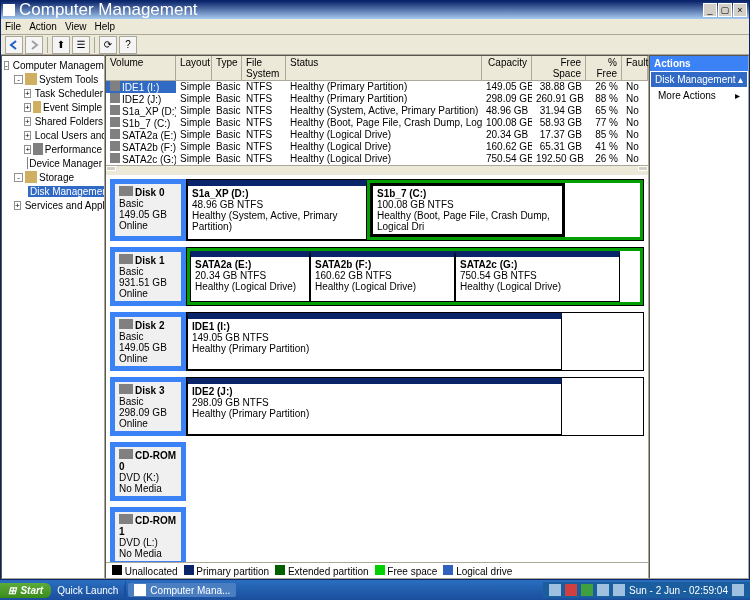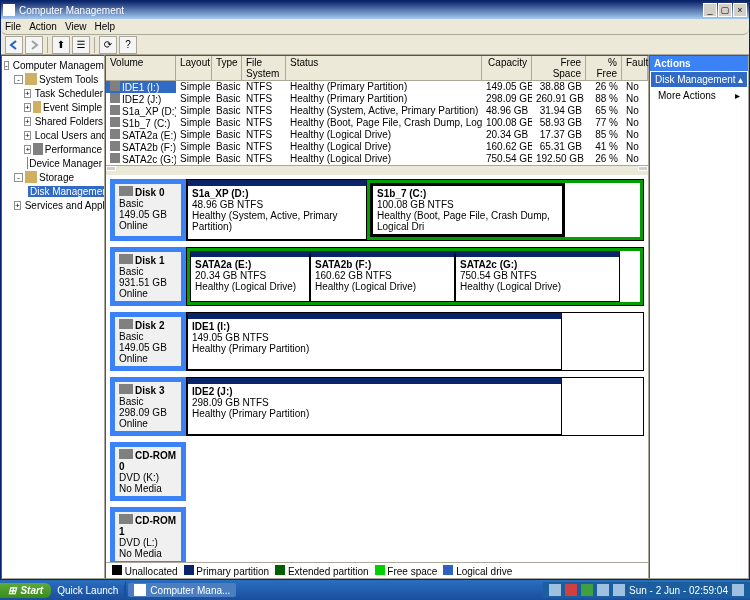--- a/index.html
+++ b/index.html
@@ -1,23 +1,23 @@
 <!DOCTYPE html>
 <html><head>
 <meta charset="utf-8">
 <style>
 * { box-sizing: border-box; margin: 0; padding: 0; font-family: Tahoma, sans-serif; font-size: 10px; }
 body { width: 750px; height: 600px; background: #3a6ea5; overflow: hidden; position: relative; }
 .window { position: absolute; top: 0; left: 0; width: 750px; height: 580px; background: #ece9d8; border: 1px solid #0a246a; }
 .titlebar { height: 18px; background: linear-gradient(#0a246a, #a6caf0); color: #fff; display: flex; align-items: center; padding: 0 2px; }
 .titlebar .icon { width: 12px; height: 12px; background: #fff; margin-right: 4px; }
-.titlebar .title { flex: 1; font-size: 10px; }
+.titlebar .title { flex: 1; font-size: 17px; }
 .titlebar .btns { display: flex; gap: 1px; }
 .titlebar .btn { width: 14px; height: 14px; background: #d4d0c8; border: 1px solid #fff; font-size: 9px; text-align: center; line-height: 12px; color: #000; }
-.menubar { height: 16px; background: #ece9d8; display: flex; padding: 0 4px; gap: 8px; align-items: center; border-bottom: 1px solid #aca899; border-radius: 6px; }
+.menubar { height: 16px; background: #ece9d8; display: flex; padding: 0 4px; gap: 8px; align-items: center; border-bottom: 1px solid #aca899; }
 .menubar span { cursor: default; }
 .toolbar { height: 20px; background: #ece9d8; display: flex; align-items: center; padding: 0 4px; gap: 2px; border-bottom: 1px solid #aca899; }
 .toolbar .tbtn { width: 18px; height: 18px; border: 1px solid #aca899; background: #f5f5f5; display: flex; align-items: center; justify-content: center; }
 .toolbar .sep { width: 1px; height: 16px; background: #aca899; margin: 0 2px; }
 .body { display: flex; height: 524px; }
 .tree { width: 112px; background: #fff; border: 1px inset #aca899; overflow: hidden; padding: 2px; }
 .tree-item { display: flex; align-items: center; gap: 2px; padding: 1px 0; white-space: nowrap; }
 .tree-item .exp { width: 9px; height: 9px; border: 1px solid #919191; text-align: center; line-height: 7px; font-size: 8px; }
 .tree-item .noexp { width: 9px; }
 .tree-item .ticon { width: 12px; height: 12px; }

